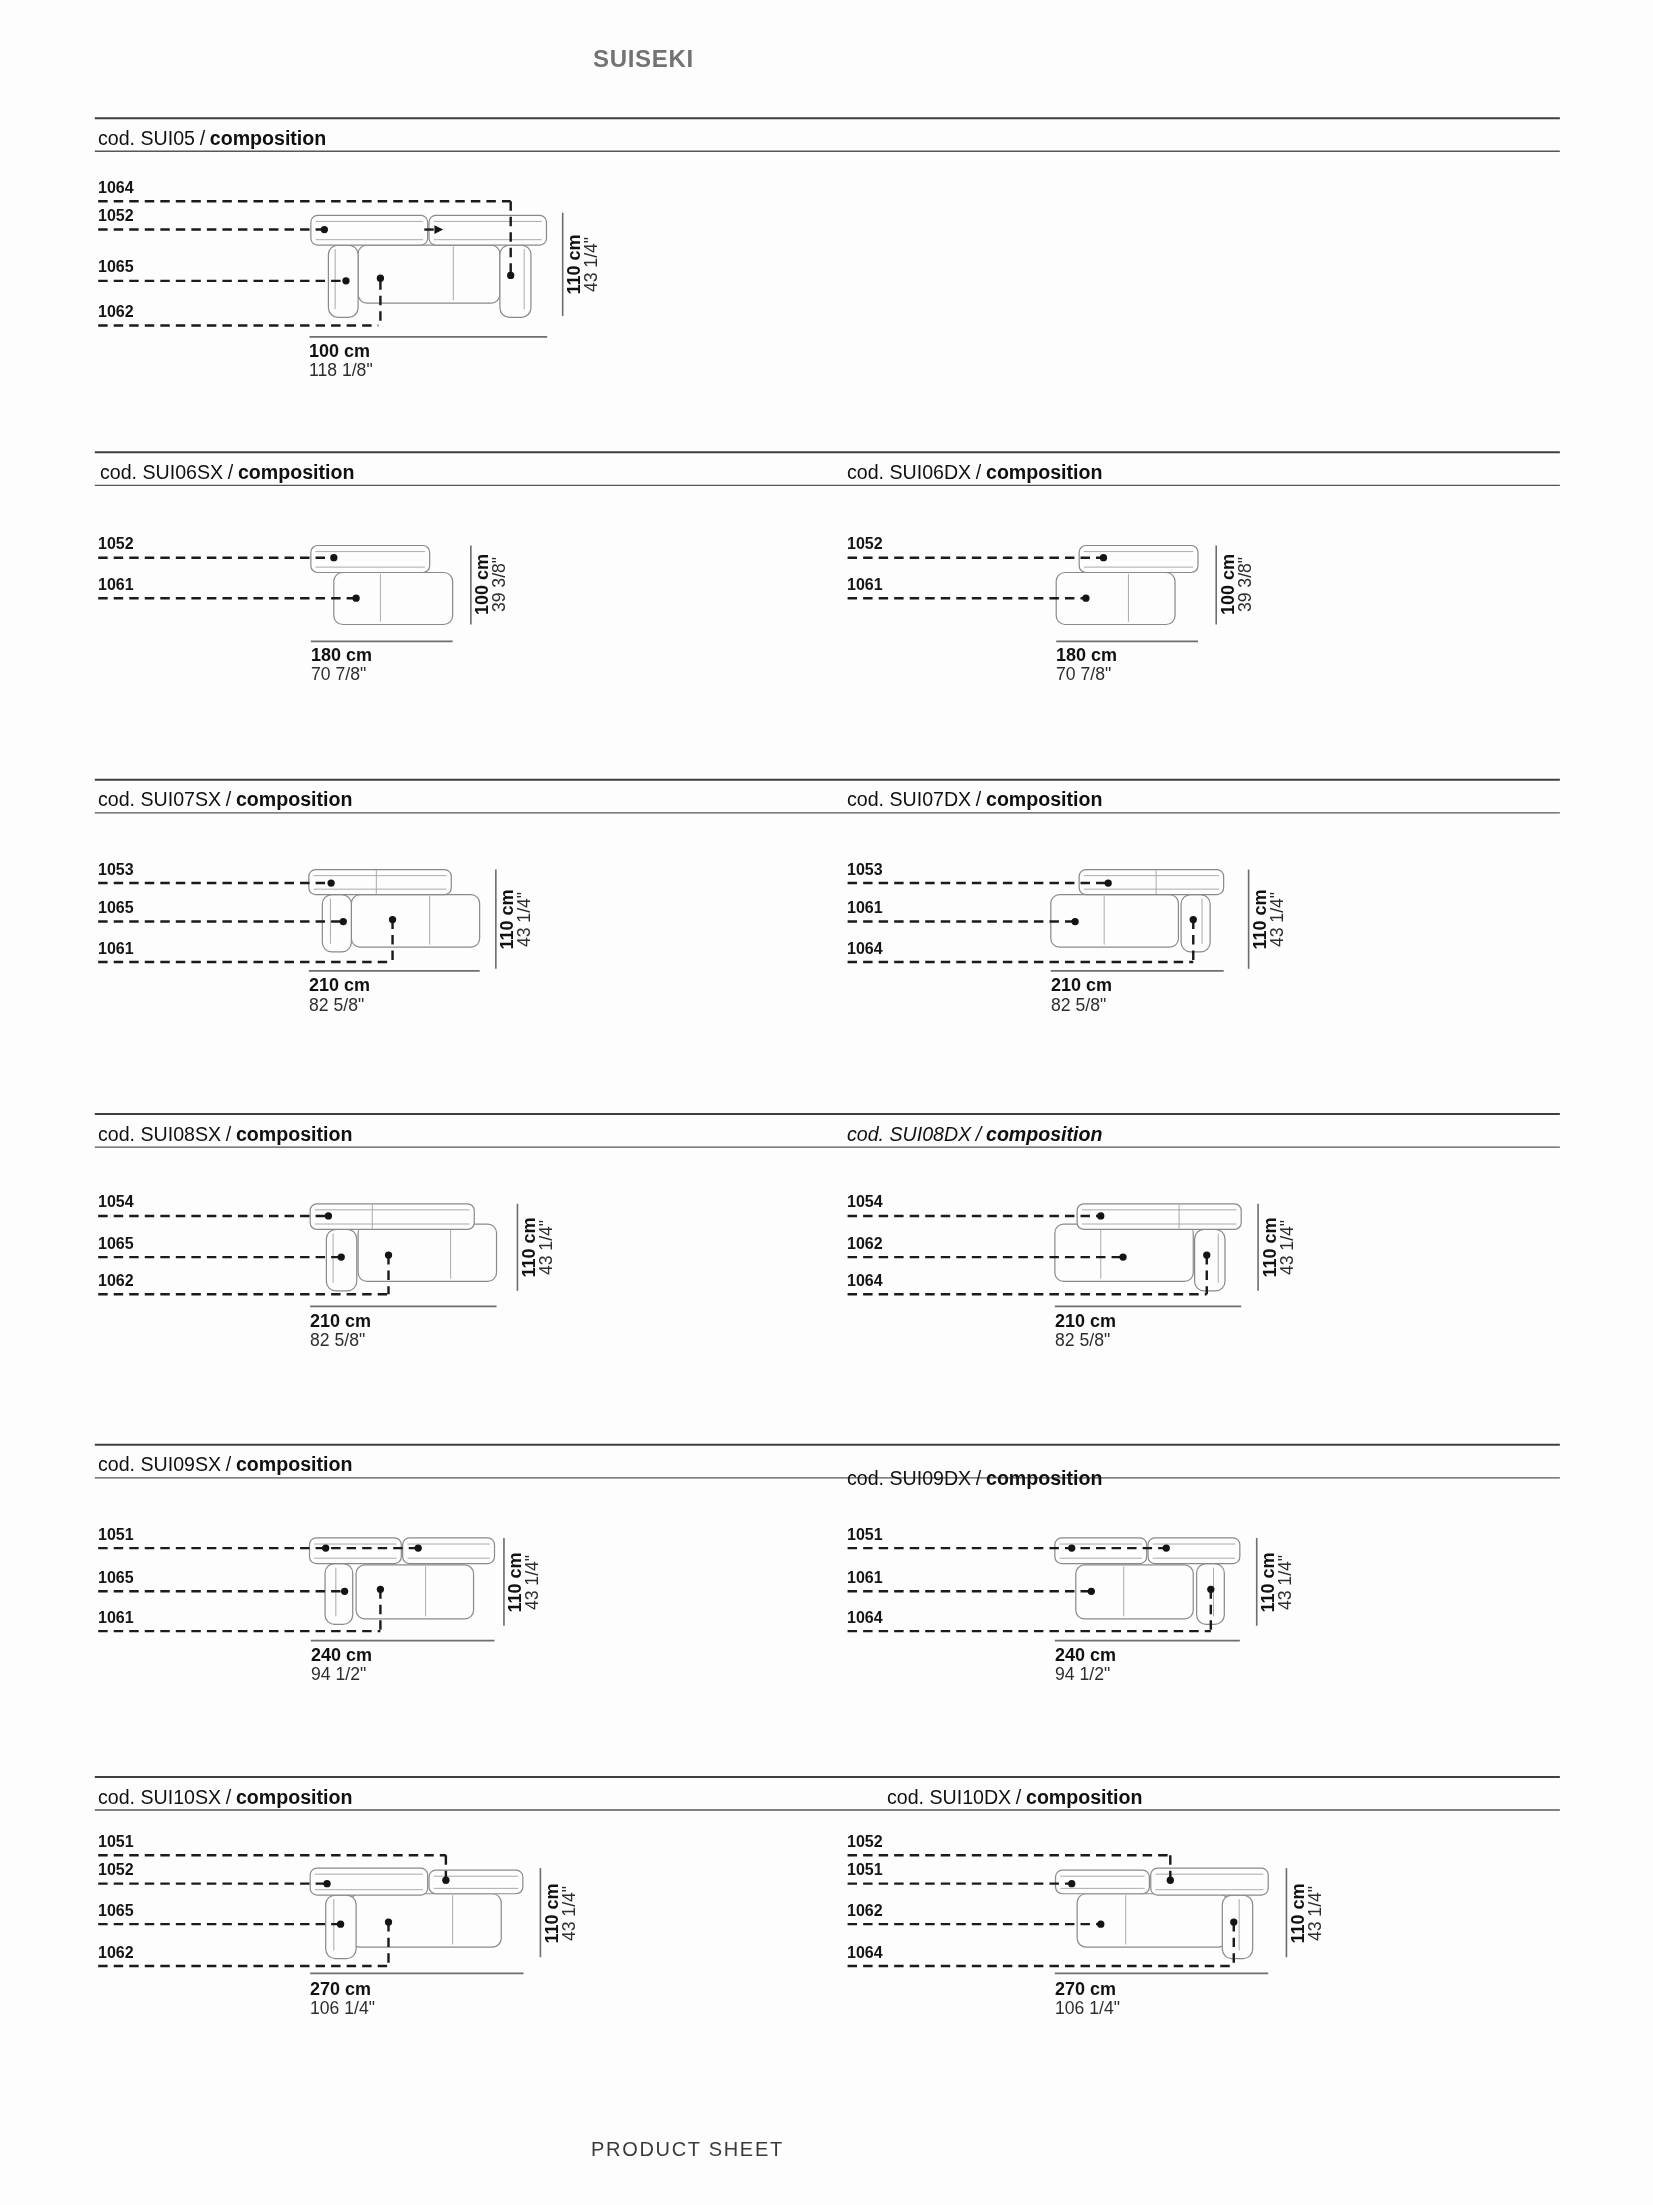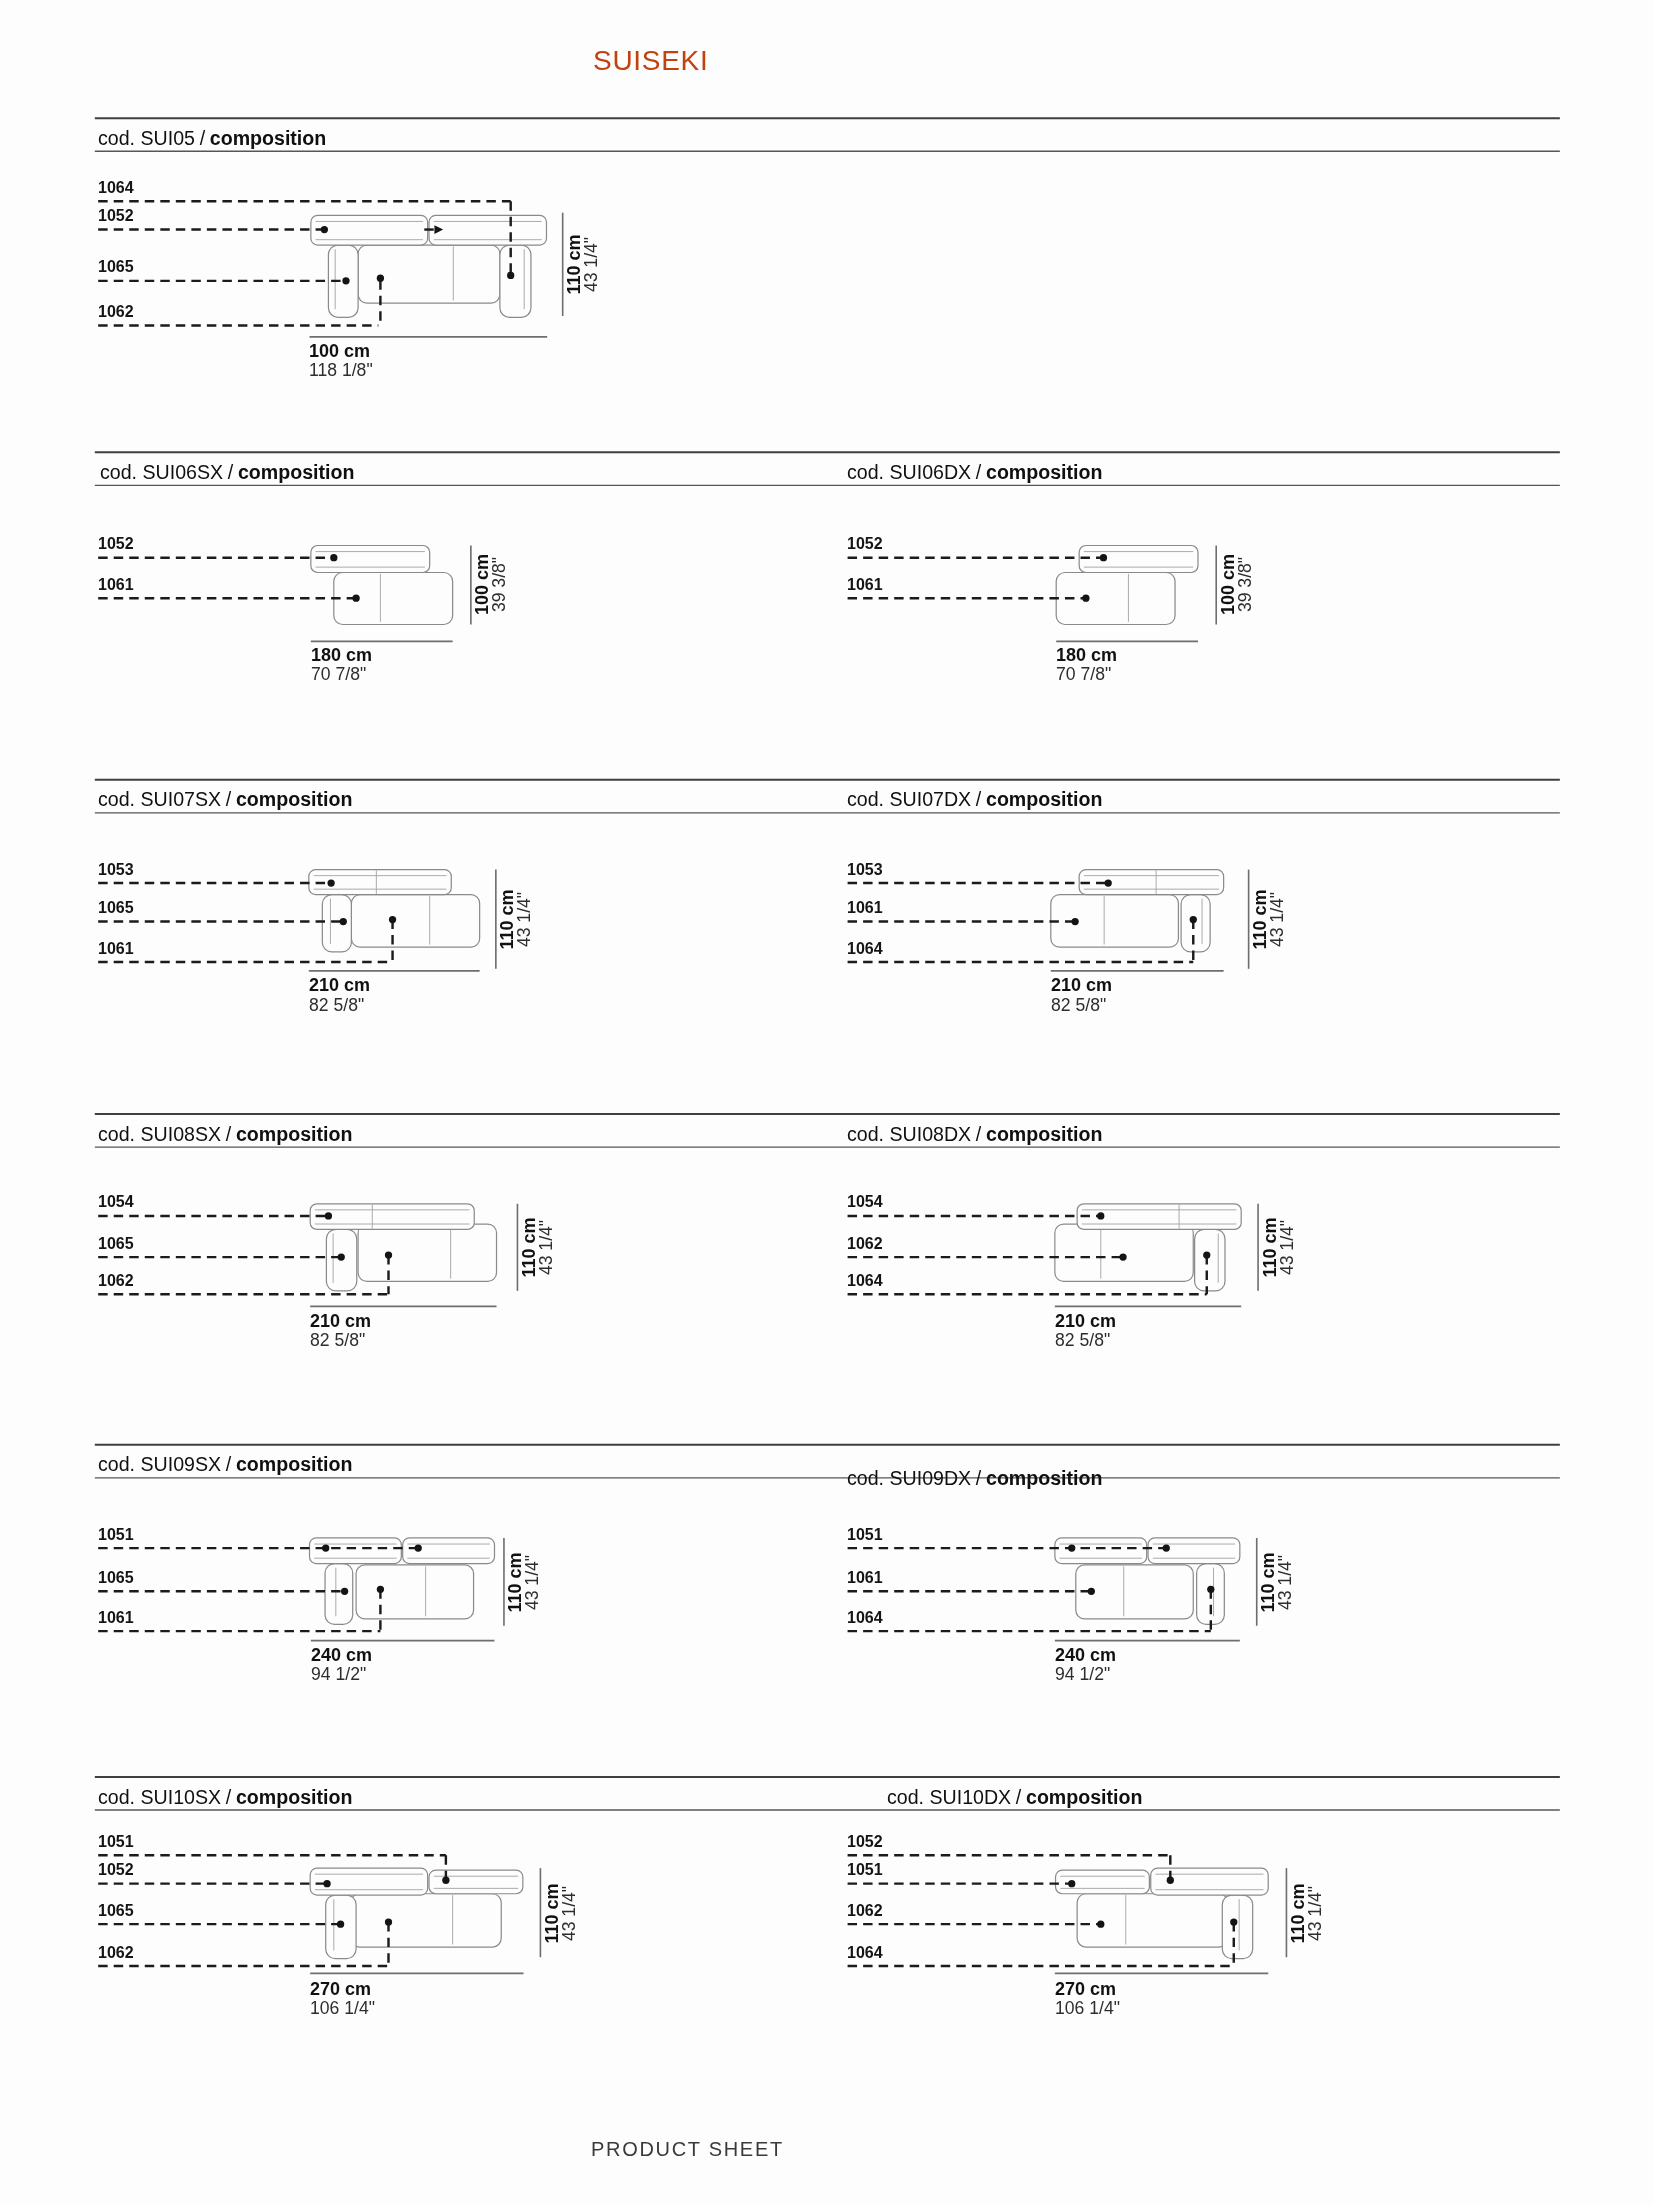--- a/index.html
+++ b/index.html
@@ -5,21 +5,21 @@
   html,body{margin:0;padding:0;background:#e8e8e8;}
   .page{
     position:relative;width:1654px;height:2205px;margin:0 auto;
     background:#fdfdfd;overflow:hidden;
     font-family:"Liberation Sans","DejaVu Sans",sans-serif;
     color:#141414;
   }
   .abs{position:absolute;}
   #art{position:absolute;left:0;top:0;}
   .title{
-    font-size:28px;letter-spacing:0.7px;color:#c2410c;font-weight:400;white-space:nowrap;
+    font-size:24px;letter-spacing:0.7px;color:#737373;font-weight:700;white-space:nowrap;
   }
   .footer{
     font-size:20px;letter-spacing:1.7px;color:#3a3a3a;font-weight:400;white-space:nowrap;
   }
   .sec-header{font-size:19.6px;color:#101010;white-space:nowrap;line-height:1.05;text-align:center;}
   .sec-header .sep{margin:0 4.7px;}
   .sec-header b{font-weight:700;}
   .part-label{font-size:16px;font-weight:700;color:#151515;line-height:1;}
   .dim-cm{font-size:18px;font-weight:700;color:#111;line-height:1;white-space:nowrap;}
   .dim-in{font-size:17.6px;font-weight:400;color:#2e2e2e;line-height:1;white-space:nowrap;}
@@ -335,21 +335,21 @@
       <div class="sec-header abs" style="left: 98px; top: 1124px;"><span>cod. SUI08SX</span><span class="sep">/</span><b>composition</b></div>
       <div class="part-label abs" style="left: 98px; top: 1194px;">1054</div>
       <div class="part-label abs" style="left: 98px; top: 1236px;">1065</div>
       <div class="part-label abs" style="left: 98px; top: 1273px;">1062</div>
       <div class="dim-cm abs" style="left: 310px; top: 1312px;">210 cm</div>
       <div class="dim-in abs" style="left: 310px; top: 1332px;">82 5/8"</div>
       <div class="vdim abs" style="left: 470px; top: 1223px;">
         <div class="dim-cm">110 cm</div>
         <div class="dim-in">43 1/4"</div>
       </div>
-      <div class="sec-header abs" style="left: 847px; top: 1124px;"><span>cod. SUI08DX</span><span class="sep">/</span><b>composition</b></div>
+      <div class="sec-header abs" style="left: 847px; top: 1124px; font-style: italic;"><span>cod. SUI08DX</span><span class="sep">/</span><b>composition</b></div>
       <div class="part-label abs" style="left: 847px; top: 1194px;">1054</div>
       <div class="part-label abs" style="left: 847px; top: 1236px;">1062</div>
       <div class="part-label abs" style="left: 847px; top: 1273px;">1064</div>
       <div class="dim-cm abs" style="left: 1055px; top: 1312px;">210 cm</div>
       <div class="dim-in abs" style="left: 1055px; top: 1332px;">82 5/8"</div>
       <div class="vdim abs" style="left: 1211px; top: 1223px;">
         <div class="dim-cm">110 cm</div>
         <div class="dim-in">43 1/4"</div>
       </div>
       <div class="sec-header abs" style="left: 98px; top: 1454px;"><span>cod. SUI09SX</span><span class="sep">/</span><b>composition</b></div>

